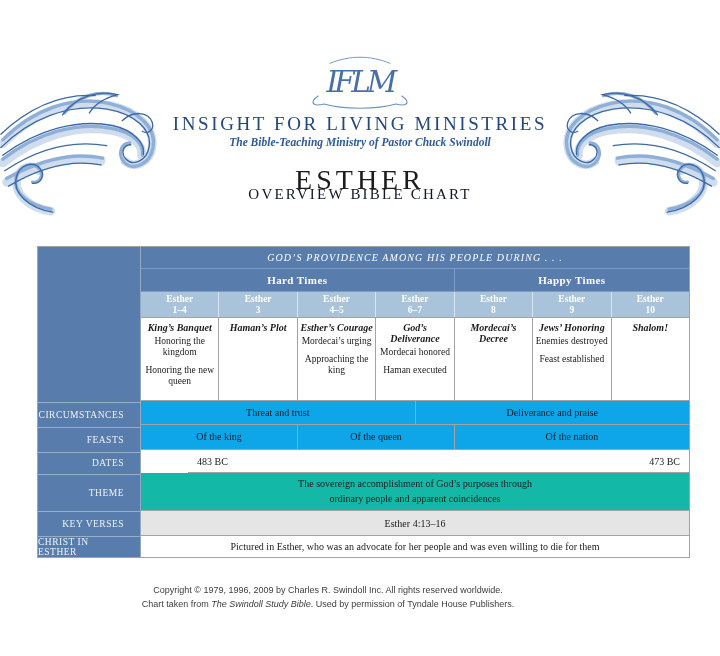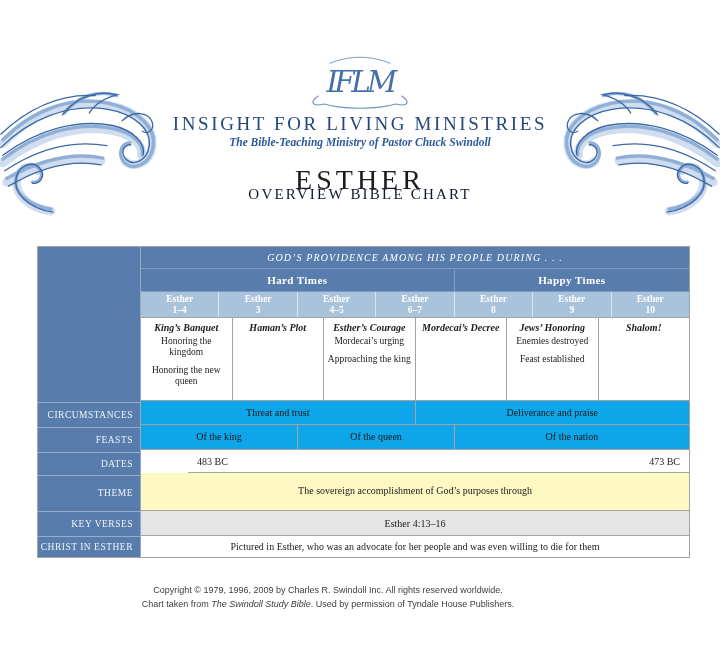--- a/index.html
+++ b/index.html
@@ -24,21 +24,21 @@
                   font-size:15px;letter-spacing:2.2px;color:#0f172a;}
 
   
   .chart{position:absolute;left:37px;top:246px;width:653px;height:312px;
          display:flex;border:1px solid #a3a3a3;box-sizing:border-box;
          font-family:"Liberation Serif","DejaVu Serif",serif;}
   .labelcol{width:103px;flex:0 0 103px;background:#587dac;display:flex;flex-direction:column;
             border-right:1px solid #96a9c2;box-sizing:border-box;}
   .labelcol .blank{height:156px;}
   .label-cell{display:flex;align-items:center;justify-content:flex-end;
-              padding-right:7px;box-sizing:border-box;color:#eef3f9;
+              padding-right:16px;box-sizing:border-box;color:#eef3f9;
               font-size:9.5px;letter-spacing:0.5px;border-top:1px solid rgba(255,255,255,0.38);}
   .datacol{flex:1 1 auto;display:flex;flex-direction:column;}
   .trow{display:flex;box-sizing:border-box;}
   .cell{box-sizing:border-box;}
 
   .banner-row{height:22px;background:#587dac;border-bottom:1px solid #7e9cc2;
               align-items:center;justify-content:center;}
   .banner-text{color:#ffffff;font-style:italic;font-size:10px;letter-spacing:1.1px;}
 
   .times-row{height:24px;background:#587dac;border-bottom:1px solid #7e9cc2;}
@@ -61,21 +61,21 @@
   .c-point{font-size:9.5px;line-height:1.15;margin-bottom:7px;}
 
   .band-row{background:#0ea5e9;border-bottom:1px solid #a3a3a3;font-size:10px;color:#1a1a1a;}
   .band-cell{display:flex;align-items:center;justify-content:center;border-right:1px solid #a3a3a3;}
   .band-cell:last-child{border-right:none;}
   .circ-row{height:25px;}
   .feast-row{height:25px;}
   .dates-row{height:23px;background:#ffffff;border-bottom:1px solid #a3a3a3;
              display:flex;align-items:center;justify-content:space-between;
              padding:0 9px;font-size:10px;color:#1a1a1a;margin-left:47px;}
-  .theme-row{height:37px;background:#fef9c3;border-bottom:1px solid #a3a3a3;
+  .theme-row{height:37px;background:#14b8a6;border-bottom:1px solid #a3a3a3;
              display:flex;flex-direction:column;align-items:center;justify-content:center;
              font-size:10px;line-height:1.45;color:#1a1a1a;}
   .kv-row{height:25px;background:#e5e5e5;border-bottom:1px solid #a3a3a3;
           display:flex;align-items:center;justify-content:center;font-size:10px;color:#1a1a1a;}
   .christ-row{height:21px;background:#ffffff;display:flex;align-items:center;justify-content:center;
               font-size:10px;color:#1a1a1a;}
 
   
   .footer{position:absolute;left:0;top:584px;width:656px;text-align:center;
           font-family:"Liberation Sans","DejaVu Sans",sans-serif;
@@ -221,20 +221,25 @@
         </div>
         <div class="c-cell">
           <div class="c-title">Haman’s Plot</div>
         </div>
         <div class="c-cell">
           <div class="c-title">Esther’s Courage</div>
           <div class="c-point">Mordecai’s urging</div>
           <div class="c-point">Approaching the king</div>
         </div>
         <div class="c-cell">
+          <div class="c-title">God’s Deliverance</div>
+          <div class="c-point">Mordecai honored</div>
+          <div class="c-point">Haman executed</div>
+        </div>
+        <div class="c-cell">
           <div class="c-title">Mordecai’s Decree</div>
         </div>
         <div class="c-cell">
           <div class="c-title">Jews’ Honoring</div>
           <div class="c-point">Enemies destroyed</div>
           <div class="c-point">Feast established</div>
         </div>
         <div class="c-cell">
           <div class="c-title">Shalom!</div>
         </div>
@@ -251,20 +256,21 @@
         <div class="cell band-cell" style="flex:3">Of the nation</div>
       </div>
 
       <div class="dates-row">
         <span>483 BC</span>
         <span>473 BC</span>
       </div>
 
       <div class="theme-row">
         <div>The sovereign accomplishment of God’s purposes through</div>
+        <div>ordinary people and apparent coincidences</div>
       </div>
 
       <div class="kv-row">
         <span>Esther 4:13–16</span>
       </div>
 
       <div class="christ-row">
         <span>Pictured in Esther, who was an advocate for her people and was even willing to die for them</span>
       </div>
 

